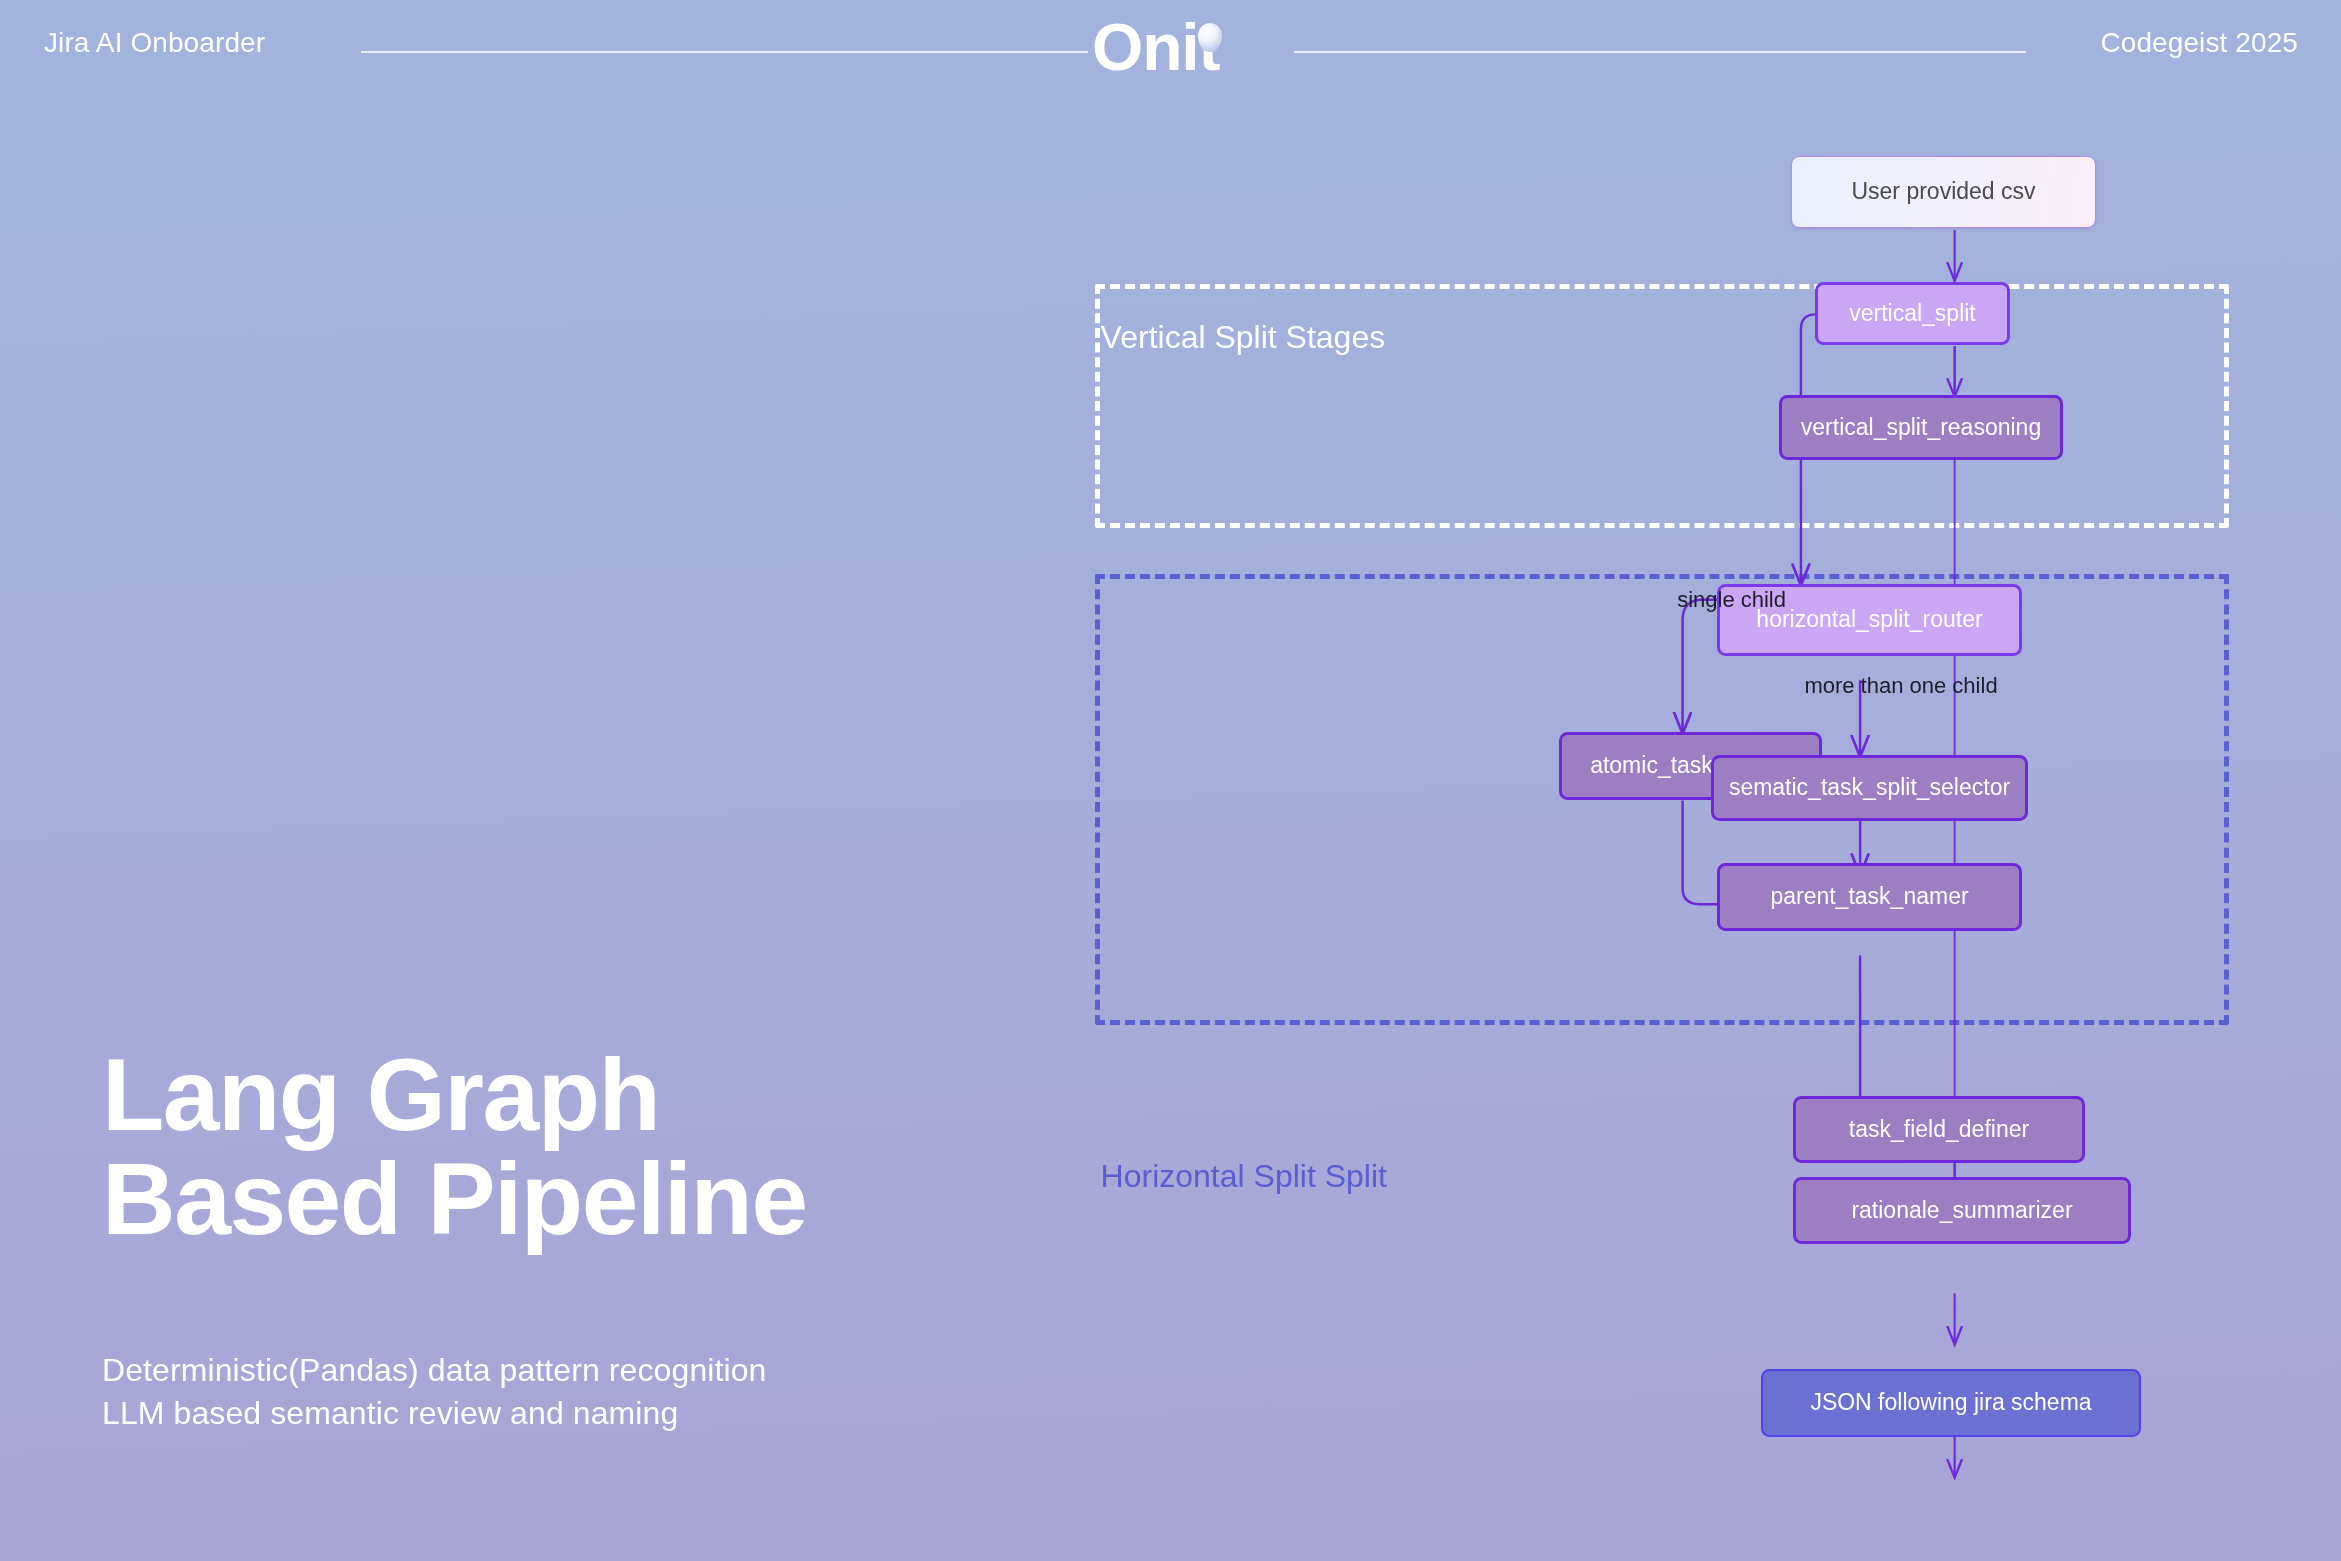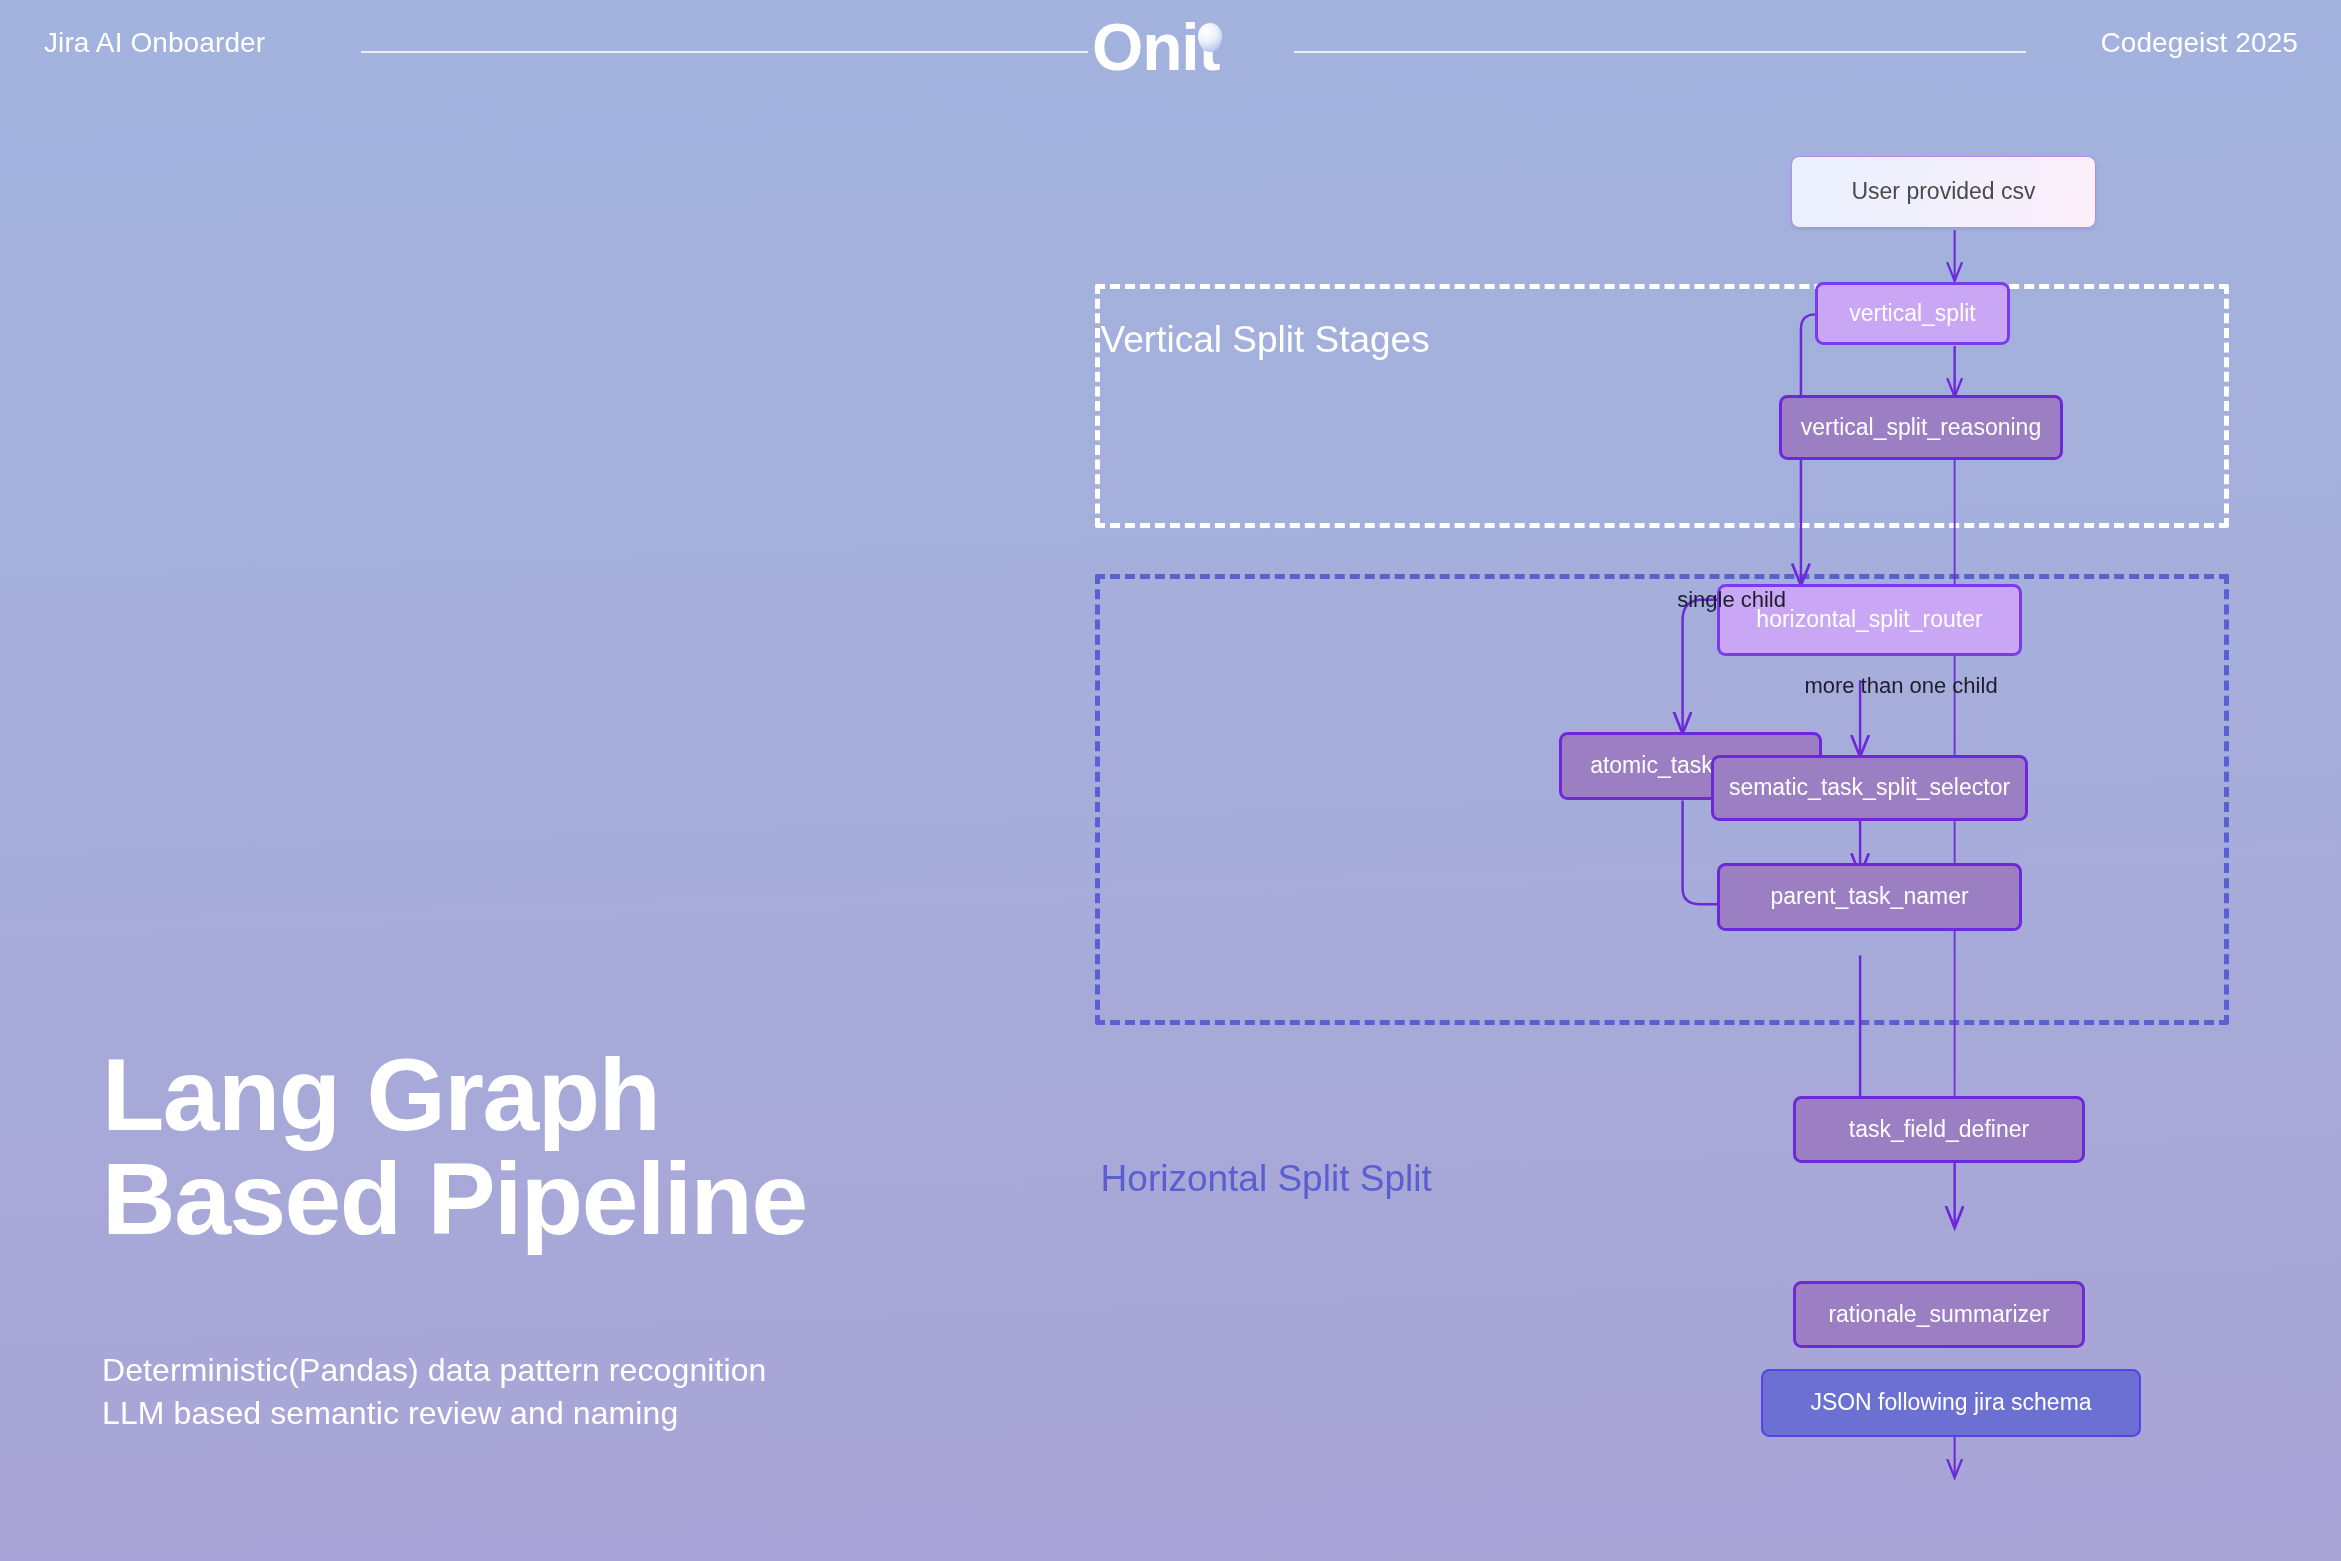--- a/index.html
+++ b/index.html
@@ -61,21 +61,21 @@
   
   #diagram { position:absolute; left:1086px; top:110px; width:1220px; height:1403px; }
   #edge-layer { position:absolute; inset:0; width:1220px; height:1403px; pointer-events:none; }
 
   .grp {
     position:absolute; border-radius:2.4px;
   }
   .grp.vertical  { border:5.5px dashed #ffffff; }
   .grp.horizontal{ border:5.5px dashed #5a5fd2; }
 
-  .grp-label { position:absolute; font-size:37px; font-weight:400; white-space:nowrap; }
+  .grp-label { position:absolute; font-size:32px; font-weight:400; white-space:nowrap; }
   .grp-label.vertical   { color:#ffffff; }
   .grp-label.horizontal { color:#5a5ed0; }
 
   .node {
     position:absolute; display:flex; align-items:center; justify-content:center;
     border-radius:8.5px; text-align:center; line-height:1.2;
     font-weight:400;
   }
   .node.io {
     background:linear-gradient(100deg,#eaf0fd 0%, #f1f0fc 48%, #fbeffa 100%);
@@ -173,21 +173,21 @@
   <div class="node light" style="left:631px; top:474px; width:305px;  height:72px;">horizontal_split_router</div>
 
   <div class="node mid" style="left:473px;  top:622px; width:263px; height:68px;">atomic_task_namer</div>
 
   <div class="node mid" style="left:625px; top:645px; width:317px; height:66px;">sematic_task_split_selector</div>
 
   <div class="node mid" style="left:631px; top:753px; width:305px; height:68px;">parent_task_namer</div>
 
   <div class="node mid" style="left:707px; top:986px; width:292px; height:67px;">task_field_definer</div>
 
-  <div class="node mid" style="left:707px; top:1171px; width:292px; height:67px;">rationale_summarizer</div>
+  <div class="node mid" style="left:707px; top:1067px; width:338px; height:67px;">rationale_summarizer</div>
 
   <div class="node out" style="left:675px; top:1259px; width:380px; height:68px;">JSON following jira schema</div>
 
   <div class="edge-label" style="left:659px; top:490px; transform:translate(-100%,-50%);">single child</div>
   <div class="edge-label" style="left:774px; top:576px; transform:translate(-50%,-50%);">more than one child</div>
 
 </div>
 
 
 </body></html>

